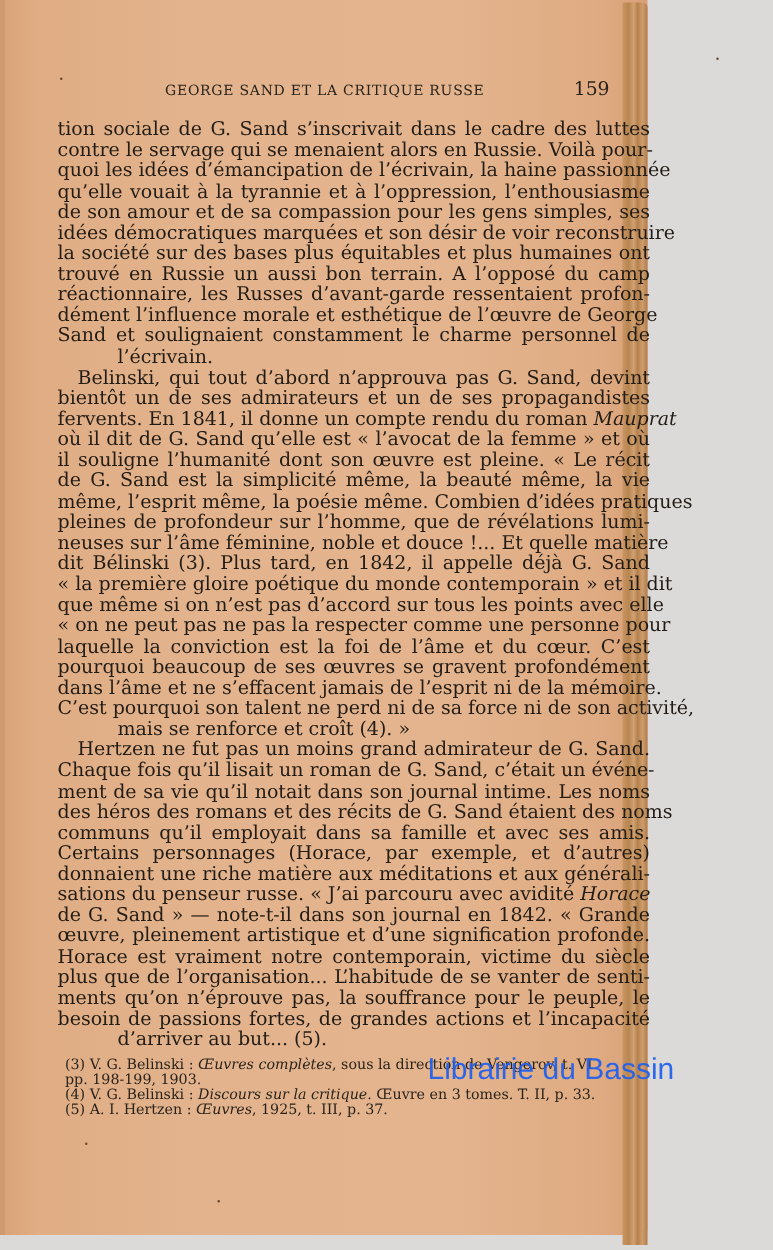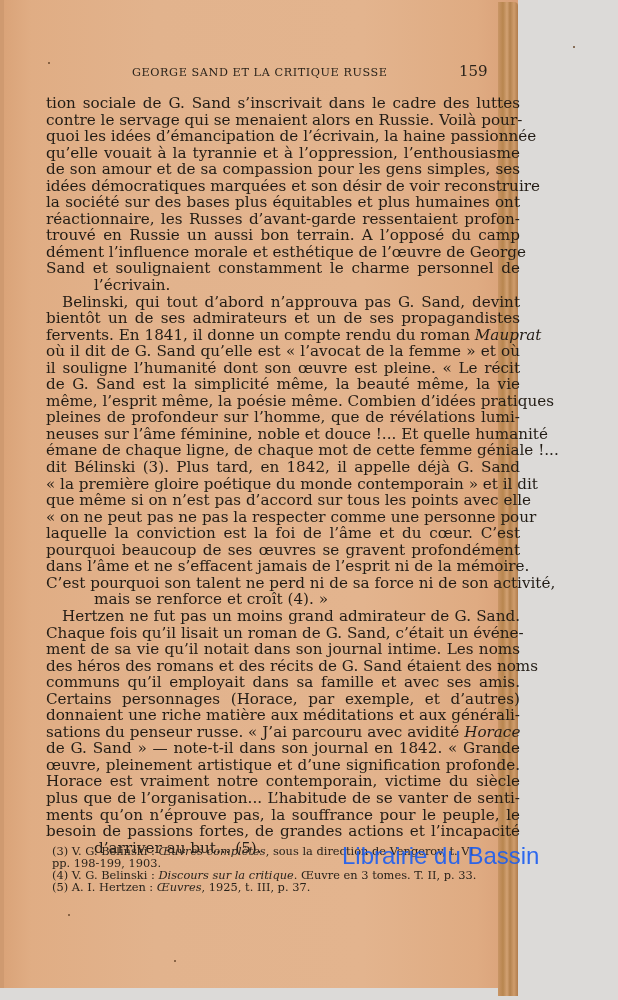--- a/index.html
+++ b/index.html
@@ -70,35 +70,34 @@
   <div class="folio">159</div>
 
   <div class="body-text">
     <span class="line">tion sociale de G. Sand s’inscrivait dans le cadre des luttes</span>
     <span class="line">contre le servage qui se menaient alors en Russie. Voilà pour-</span>
     <span class="line">quoi les idées d’émancipation de l’écrivain, la haine passionnée</span>
     <span class="line">qu’elle vouait à la tyrannie et à l’oppression, l’enthousiasme</span>
     <span class="line">de son amour et de sa compassion pour les gens simples, ses</span>
     <span class="line">idées démocratiques marquées et son désir de voir reconstruire</span>
     <span class="line">la société sur des bases plus équitables et plus humaines ont</span>
+    <span class="line">trouvé en Russie un aussi bon terrain. A l’opposé du camp</span>
     <span class="line">réactionnaire, les Russes d’avant-garde ressentaient profon-</span>
-    <span class="line">trouvé en Russie un aussi bon terrain. A l’opposé du camp</span>
     <span class="line">dément l’influence morale et esthétique de l’œuvre de George</span>
     <span class="line">Sand et soulignaient constamment le charme personnel de</span>
     <span class="line last">l’écrivain.</span>
     <span class="line indent">Belinski, qui tout d’abord n’approuva pas G. Sand, devint</span>
     <span class="line">bientôt un de ses admirateurs et un de ses propagandistes</span>
     <span class="line"><span>fervents. En 1841, il donne un compte rendu du roman </span><span class="it">Mauprat</span></span>
     <span class="line">où il dit de G. Sand qu’elle est « l’avocat de la femme » et où</span>
     <span class="line">il souligne l’humanité dont son œuvre est pleine. « Le récit</span>
     <span class="line">de G. Sand est la simplicité même, la beauté même, la vie</span>
     <span class="line">même, l’esprit même, la poésie même. Combien d’idées pratiques</span>
     <span class="line">pleines de profondeur sur l’homme, que de révélations lumi-</span>
-    <span class="line">neuses sur l’âme féminine, noble et douce !... Et quelle humanité</span>
-    <span class="line">émane de chaque ligne, de chaque mot de cette femme géniale !...</span>
+    <span class="line">neuses sur l’âme féminine, noble et douce !... Et quelle matière</span>
     <span class="line">dit Bélinski (3). Plus tard, en 1842, il appelle déjà G. Sand</span>
     <span class="line">« la première gloire poétique du monde contemporain » et il dit</span>
     <span class="line">que même si on n’est pas d’accord sur tous les points avec elle</span>
     <span class="line">« on ne peut pas ne pas la respecter comme une personne pour</span>
     <span class="line">laquelle la conviction est la foi de l’âme et du cœur. C’est</span>
     <span class="line">pourquoi beaucoup de ses œuvres se gravent profondément</span>
     <span class="line">dans l’âme et ne s’effacent jamais de l’esprit ni de la mémoire.</span>
     <span class="line">C’est pourquoi son talent ne perd ni de sa force ni de son activité,</span>
     <span class="line last">mais se renforce et croît (4). »</span>
     <span class="line indent">Hertzen ne fut pas un moins grand admirateur de G. Sand.</span>

